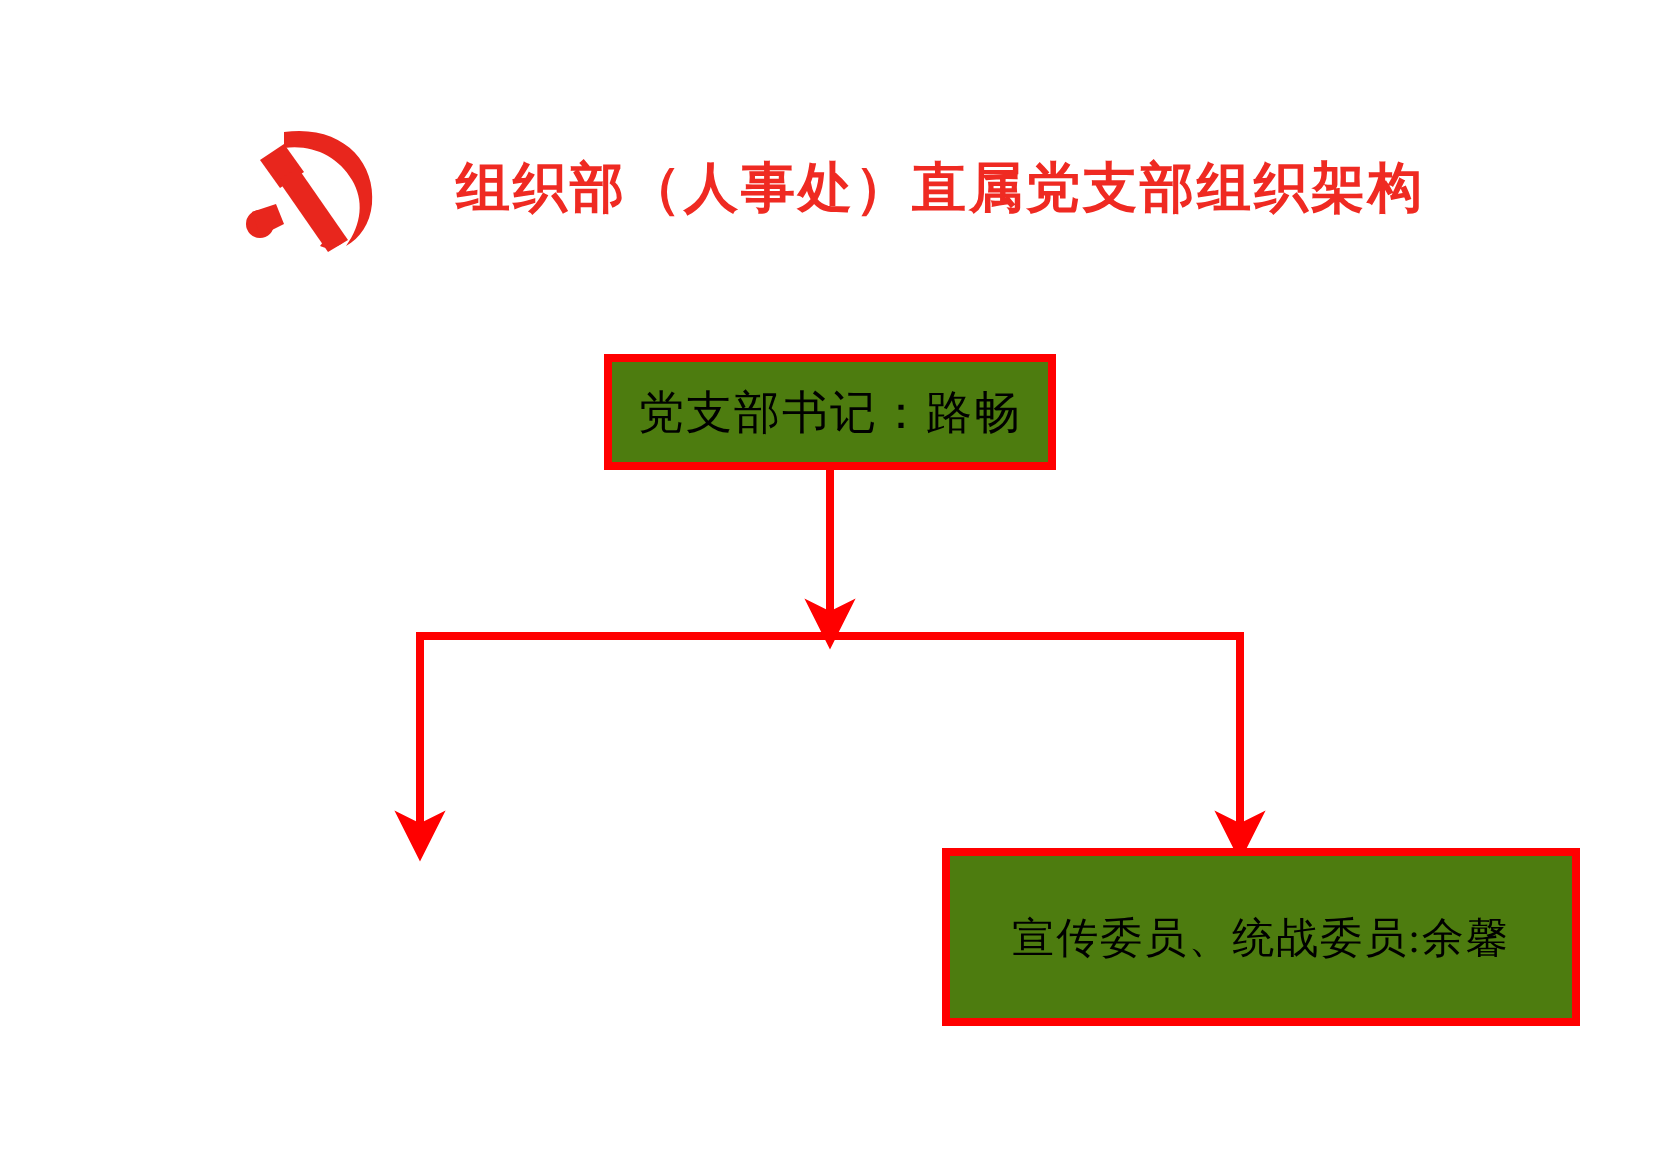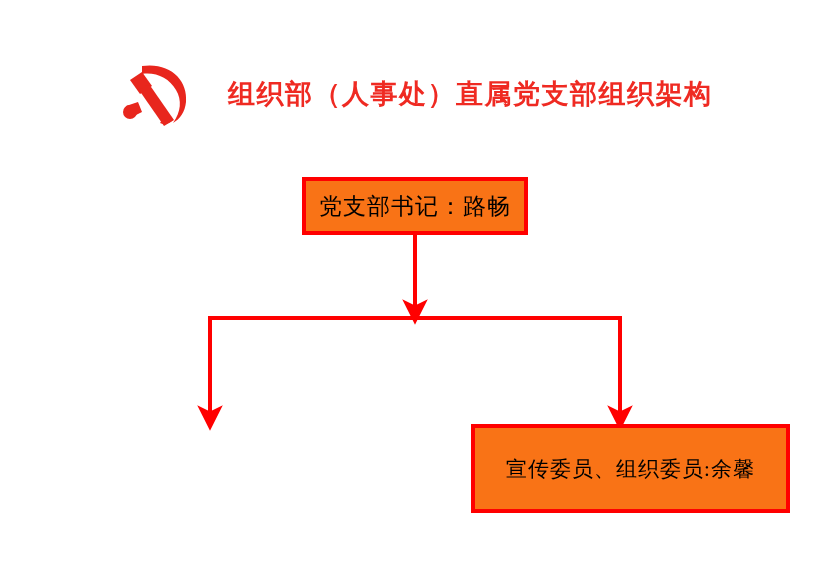--- a/index.html
+++ b/index.html
@@ -57,21 +57,21 @@
     letter-spacing: 1.5px;
     white-space: nowrap;
     font-family: "Liberation Serif", "DejaVu Serif", serif;
   }
 
   
   .node {
     position: absolute;
     box-sizing: border-box;
     border: 4px solid #ff0000;
-    background: #f97316;
+    background: #4d7c0f;
     color: #000000;
     display: flex;
     align-items: center;
     justify-content: center;
     text-align: center;
     font-family: "Liberation Serif", "DejaVu Serif", serif;
   }
   .node .node-label {
     display: block;
     white-space: nowrap;
@@ -151,16 +151,16 @@
 
     <line x1="620" y1="318" x2="620" y2="418" stroke="#ff0000" stroke-width="4" marker-end="url(#arrowhead)"></line>
   </svg>
 
   <div class="node" id="node-root">
     <span class="node-label">党支部书记：路畅</span>
   </div>
 
 
   <div class="node" id="node-right">
-    <span class="node-label">宣传委员、组织委员:余馨</span>
+    <span class="node-label">宣传委员、统战委员:余馨</span>
   </div>
 
 </div>
 
 </body></html>

